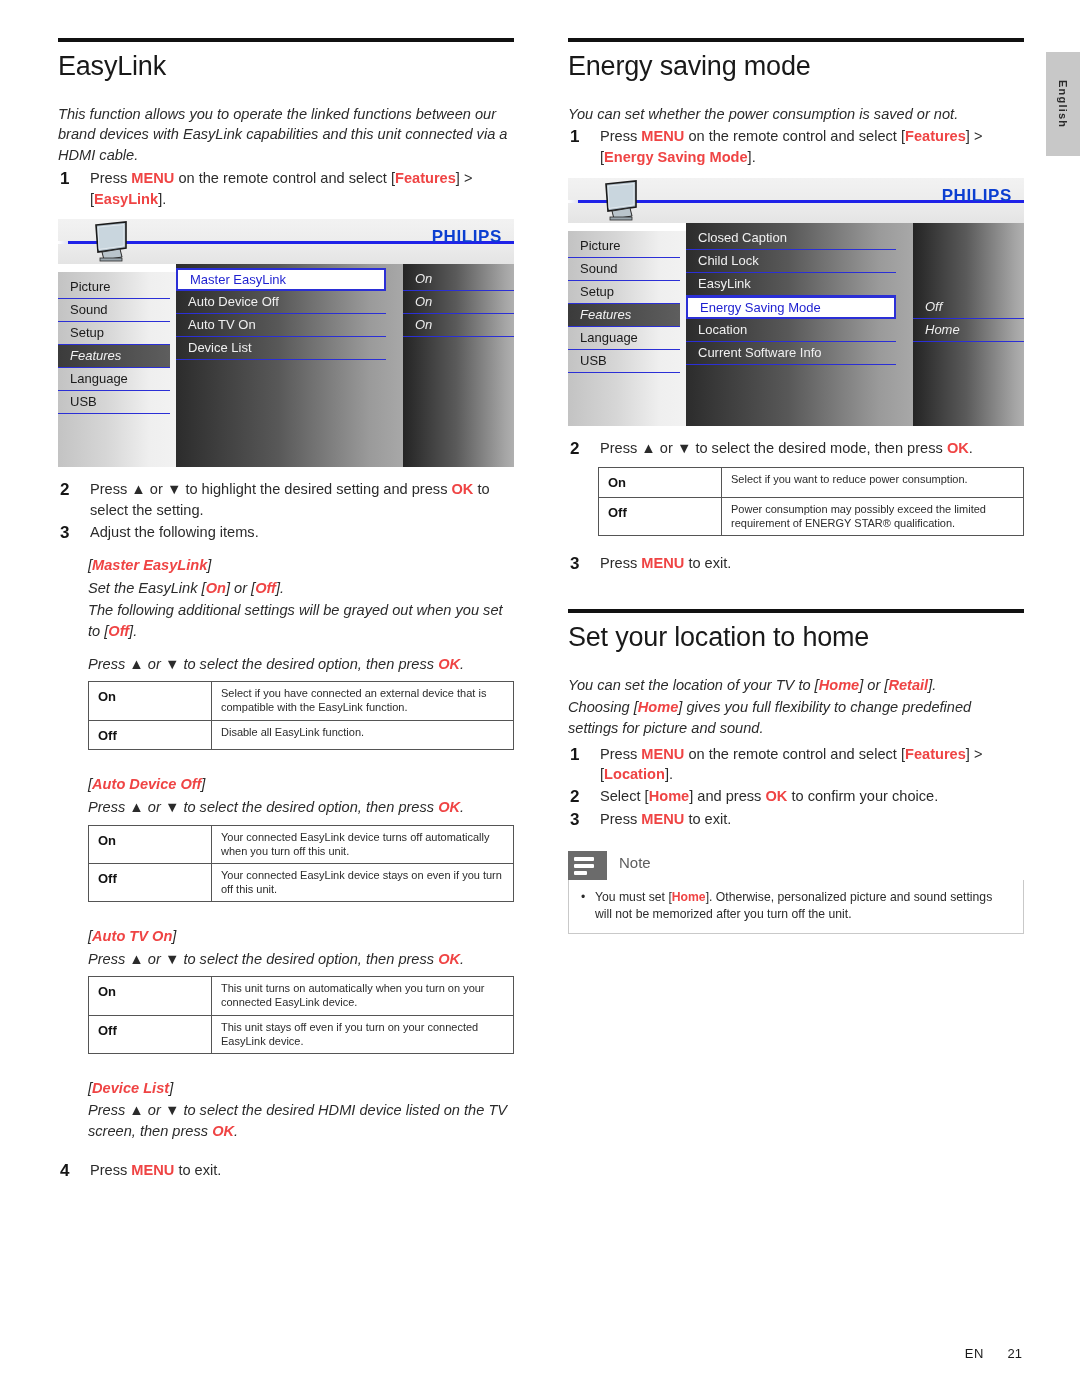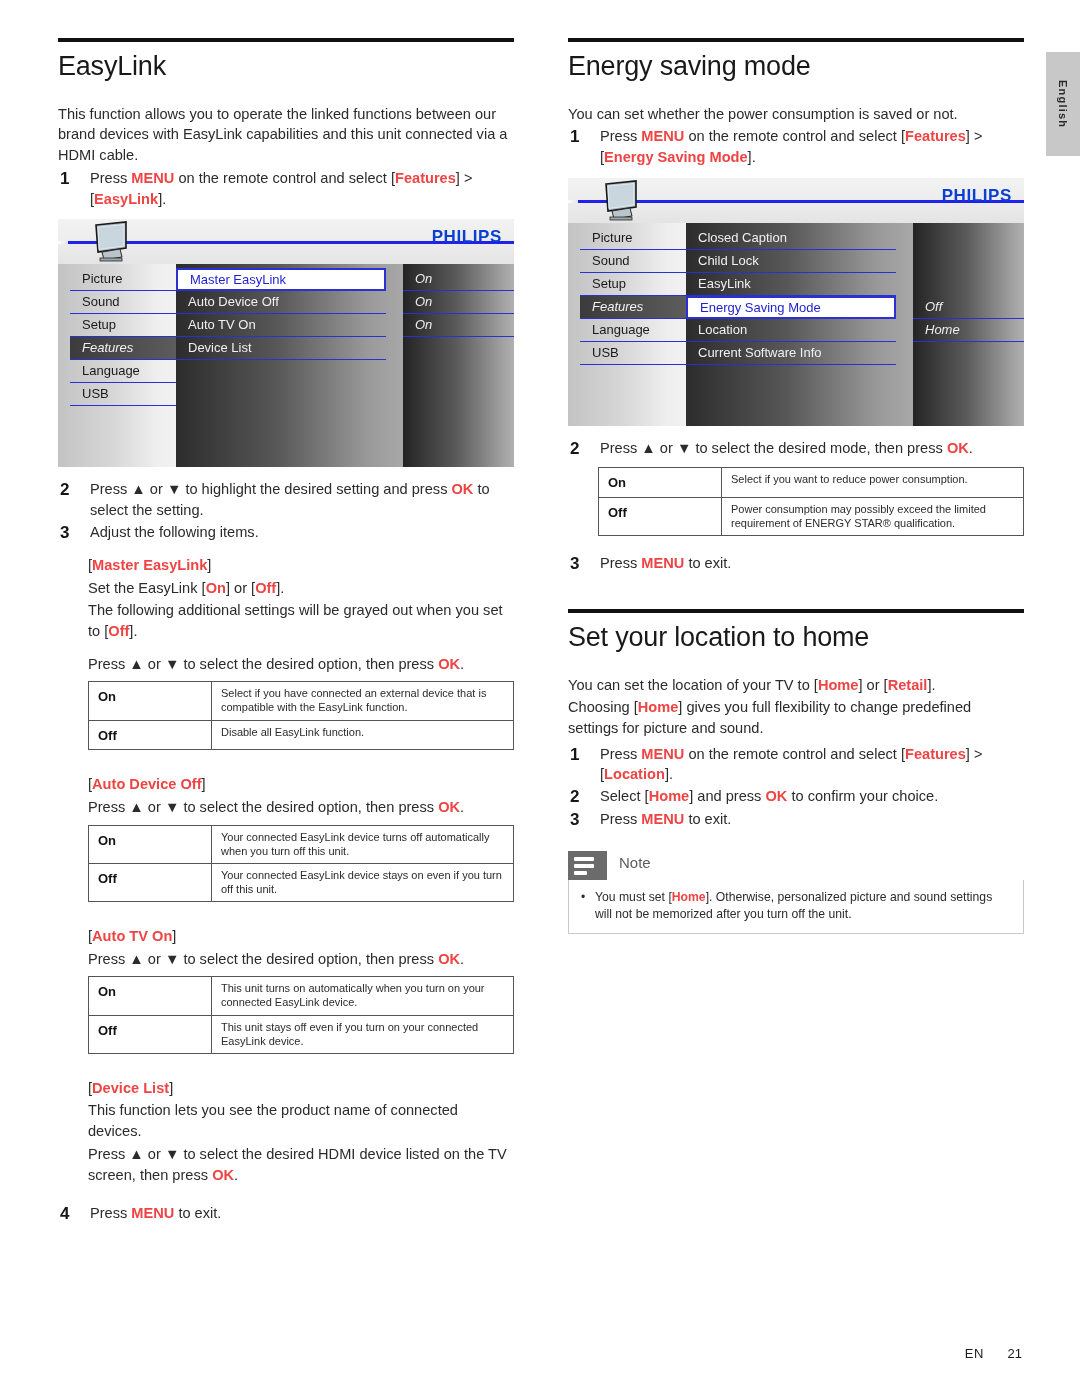--- a/index.html
+++ b/index.html
@@ -18,21 +18,21 @@
   
   .rule{height:4px;background:#111;margin-bottom:10px;}
   h1{
     font-size:27px;font-weight:400;letter-spacing:-0.2px;
     margin:0 0 22px 0;color:#191919;line-height:1.1;
   }
   .sec{margin-top:0;}
   .sec2{margin-top:34px;}
 
   p, .para{
-    font-size:14.6px;line-height:1.42;margin:0 0 2px 0;color:#2b2b2b;
+    font-size:14.6px;line-height:1.42;margin:0 0 2px 0;color:#2b2b2b;font-style:italic;
   }
   b,strong{font-weight:700;color:#ef4444;}
 
   
   .step{display:flex;align-items:flex-start;margin:1px 0 1px 0;}
   .step .num{
     width:30px;flex:none;font-size:17px;font-weight:700;color:#161616;
     line-height:1.3;padding-left:2px;
   }
   .step .txt{font-size:14.6px;line-height:1.42;color:#2b2b2b;flex:1;}
@@ -68,23 +68,22 @@
     background:linear-gradient(to right,#ffffff,#cfd2ea);
   }
   .philips{
     position:absolute;right:12px;top:8px;font-size:17px;font-weight:700;
     color:#0b3fd1;letter-spacing:0.6px;font-family:"Liberation Sans",sans-serif;
   }
   .tvicon{position:absolute;left:28px;top:2px;width:48px;height:44px;}
 
   .tv-body{position:absolute;left:0;top:45px;width:100%;bottom:0;}
   .tv-c1{
-    position:absolute;left:0;top:0;width:127px;height:100%;
+    position:absolute;left:0;top:8px;width:127px;height:100%;
     background:linear-gradient(to right,#c3c3c3 0%,#d6d6d6 38%,#efefef 72%,#f3f3f3 100%);
-    padding-left:12px;
   }
   .tv-c2{
     position:absolute;left:118px;top:0;width:227px;height:100%;
     background:linear-gradient(to right,#2c2c2c 0%,#585858 45%,#9a9a9a 85%,#a8a8a8 100%);
   }
   .tv-c3{
     position:absolute;left:345px;top:0;right:0;height:100%;
     background:linear-gradient(to right,#242424 0%,#5a5a5a 48%,#a5a5a5 92%,#b0b0b0 100%);
   }
   .mrow{
@@ -252,21 +251,20 @@
           <td>This unit turns on automatically when you turn on your connected EasyLink device.</td>
         </tr>
         <tr>
           <td class="k">Off</td>
           <td>This unit stays off even if you turn on your connected EasyLink device.</td>
         </tr>
       </tbody>
         </table>
 
       <p class="para indent" style="margin-top:24px;">[<b>Device List</b>]</p>
-      <p class="para indent">This function lets you see the product name of connected devices.</p>
       <p class="para indent">Press ▲ or ▼ to select the desired HDMI device listed on the TV screen, then press <b>OK</b>.</p>
 
       <div class="step" style="margin-top:18px;">
         <div class="num">4</div>
         <div class="txt">Press <b>MENU</b> to exit.</div>
       </div>
     </div>
   </div>
 
   <div class="col col-right">

